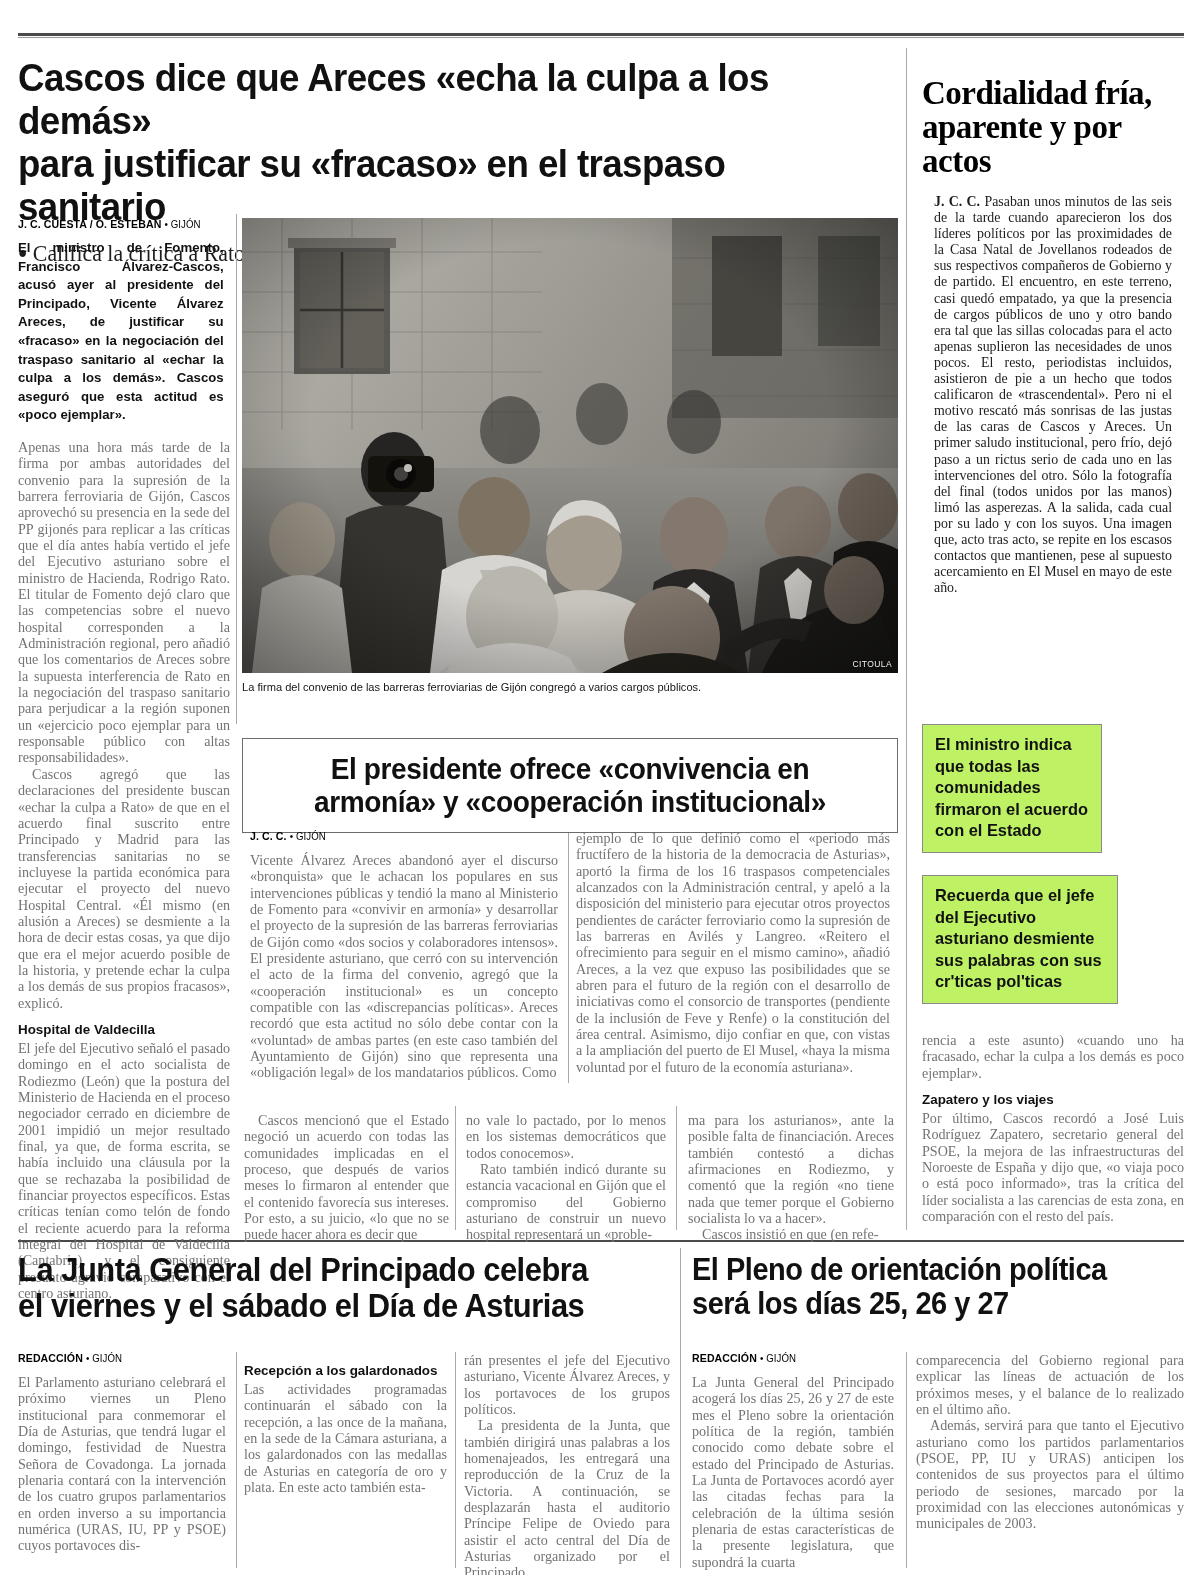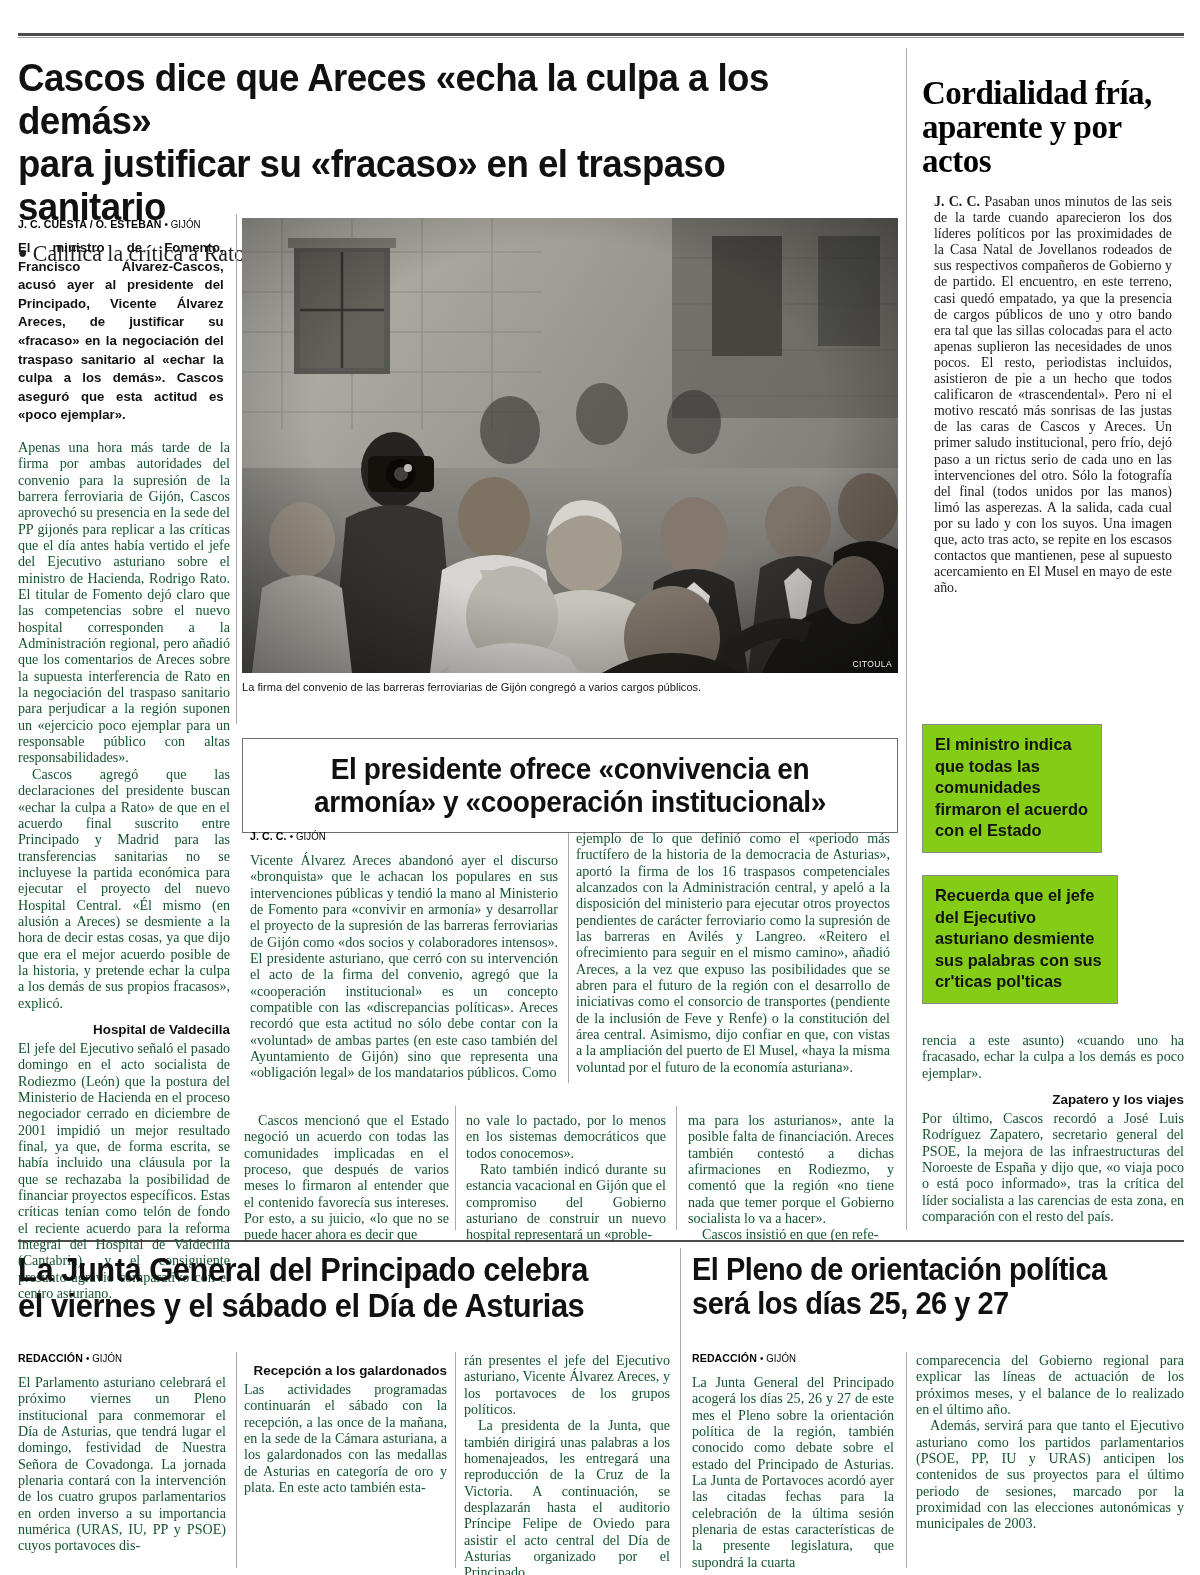--- a/index.html
+++ b/index.html
@@ -148,34 +148,33 @@
     transform: scaleX(0.97);
     transform-origin: left top;
   }
   p.body {
     margin: 0;
     font-family: "Liberation Serif", "DejaVu Serif", serif;
     font-size: 14.1px;
     line-height: 16.35px;
     text-align: justify;
     text-indent: 0;
-    color: #14532d;
+    color: #737373;
   }
   p.body + p.body,
   p.body.indent {
     text-indent: 14px;
   }
   .subhead {
     font-family: "Liberation Sans", "DejaVu Sans", sans-serif;
     font-weight: bold;
     font-size: 13.4px;
     line-height: 16px;
     margin: 11px 0 2px 0;
     color: #111;
-    text-align: right;
   }
 
   
   .photo-wrap {
     position: absolute;
     left: 242px;
     top: 218px;
     width: 656px;
     height: 455px;
     overflow: hidden;
@@ -256,21 +255,21 @@
   }
   .pullbox {
     border: 1px solid #8a8a8a;
     box-sizing: border-box;
     padding: 9px 4px 10px 12px;
     font-family: "Liberation Sans", "DejaVu Sans", sans-serif;
     font-weight: bold;
     font-size: 16.4px;
     line-height: 21.5px;
     color: #111;
-    background: #84cc16;
+    background: #bef264;
   }
 
   
   .art-head-big {
     font-family: "Liberation Sans", "DejaVu Sans", sans-serif;
     font-weight: bold;
     font-size: 32.5px;
     line-height: 36px;
     letter-spacing: -0.5px;
     margin: 0;

